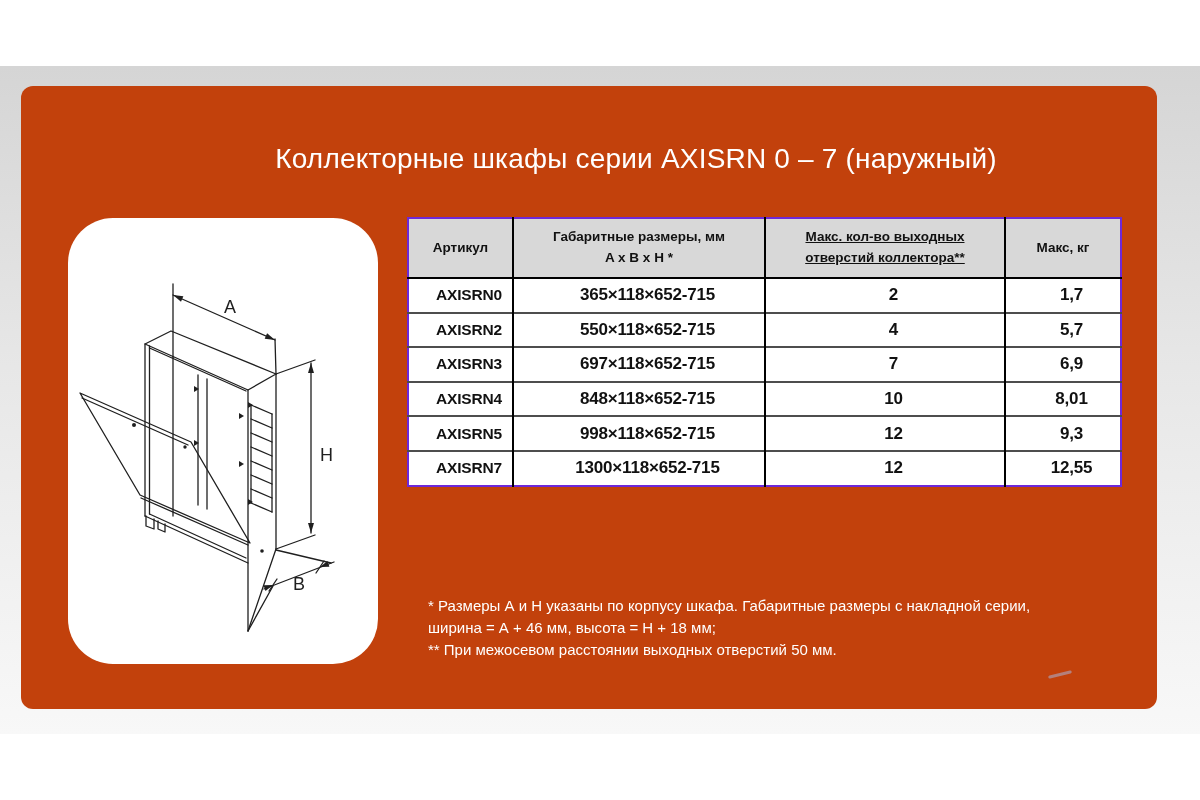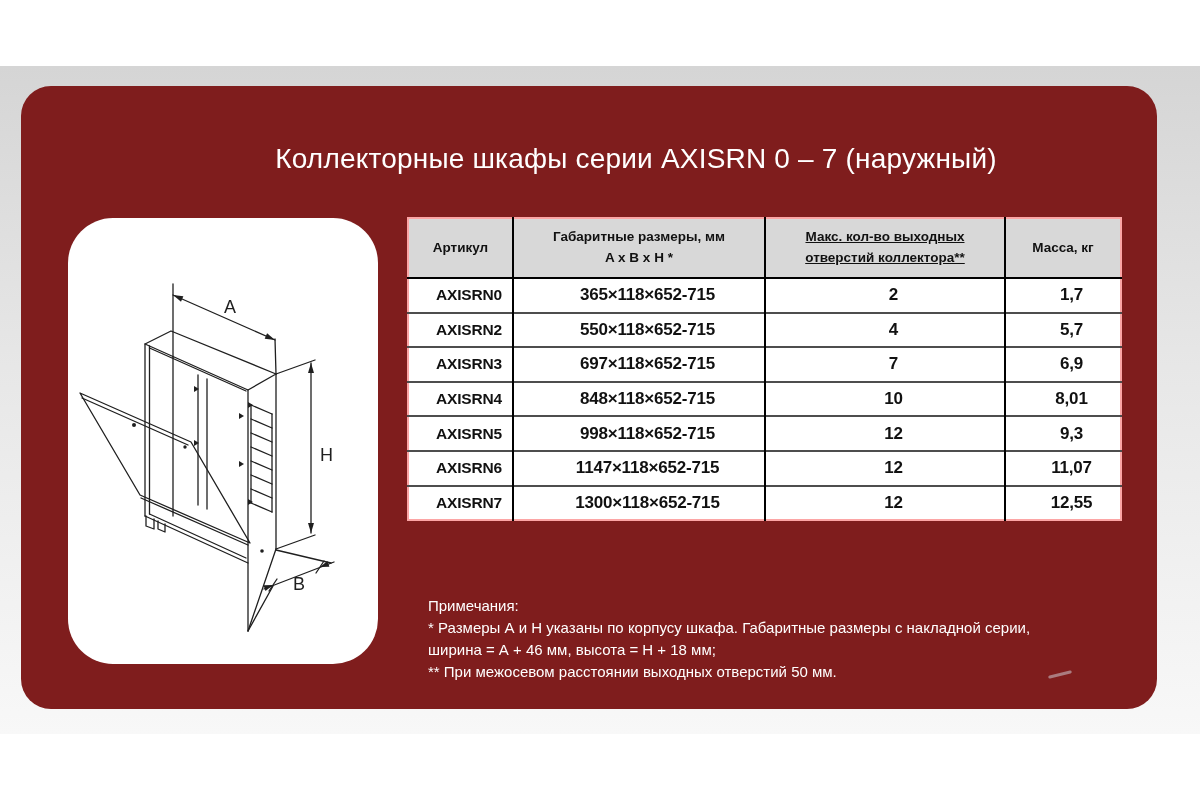--- a/index.html
+++ b/index.html
@@ -7,37 +7,37 @@
     width:1200px;height:800px;position:relative;overflow:hidden;
     background:#ffffff;
     font-family:"Liberation Sans", sans-serif;
   }
   .bg-band{
     position:absolute;left:0;top:66px;width:1200px;height:668px;
     background:linear-gradient(180deg,#d5d5d5 0%,#e7e7e7 45%,#f8f8f8 100%);
   }
   .card{
     position:absolute;left:21px;top:86px;width:1136px;height:623px;
-    background:#7f1d1d;border-radius:30px;
+    background:#c2410c;border-radius:12px;
   }
   .slide-title{
     position:absolute;left:150px;top:57px;width:930px;
     text-align:center;color:#ffffff;font-size:28px;font-weight:400;
     letter-spacing:.2px;
   }
   .panel{
     position:absolute;left:47px;top:132px;width:310px;height:446px;
     background:#ffffff;border-radius:45px;
   }
   .panel svg{position:absolute;left:0;top:0;}
 
   .spec-table{
     position:absolute;left:386px;top:131px;width:713px;
     border-collapse:collapse;table-layout:fixed;
-    background:#ffffff;border:2px solid #fca5a5;
+    background:#ffffff;border:2px solid #6d28d9;
   }
   .spec-table th,.spec-table td{
     border-left:2px solid #000;
     text-align:center;vertical-align:middle;
     color:#111;padding:0 4px;
   }
   .spec-table th:first-child,.spec-table td:first-child{border-left:none;}
   .spec-table th{
     background:#d8d8d8;height:58px;
     font-size:13.5px;font-weight:700;line-height:1.55;
@@ -161,21 +161,21 @@
     <thead>
       <tr>
         <th>Артикул</th>
         <th>
           <div>Габаритные размеры, мм</div>
           <div>A x B x H *</div>
         </th>
         <th>
           <div style="width:200px;margin:0 auto;text-decoration:underline;">Макс. кол-во выходных отверстий коллектора**</div>
         </th>
-        <th>Масса, кг</th>
+        <th>Макс, кг</th>
       </tr>
     </thead>
     <tbody>
       <tr>
         <td class="c-art">AXISRN0</td>
         <td>365×118×652-715</td>
         <td>2</td>
         <td>1,7</td>
       </tr>
       <tr>
@@ -196,36 +196,29 @@
         <td>10</td>
         <td>8,01</td>
       </tr>
       <tr>
         <td class="c-art">AXISRN5</td>
         <td>998×118×652-715</td>
         <td>12</td>
         <td>9,3</td>
       </tr>
       <tr>
-        <td class="c-art">AXISRN6</td>
-        <td>1147×118×652-715</td>
-        <td>12</td>
-        <td>11,07</td>
-      </tr>
-      <tr>
         <td class="c-art">AXISRN7</td>
         <td>1300×118×652-715</td>
         <td>12</td>
         <td>12,55</td>
       </tr>
     </tbody>
   </table>
 
   <div class="notes">
-    <div>Примечания:</div>
     <div>* Размеры А и Н указаны по корпусу шкафа. Габаритные размеры с накладной серии,</div>
     <div>ширина = А + 46 мм, высота = Н + 18 мм;</div>
     <div>** При межосевом расстоянии выходных отверстий 50 мм.</div>
   </div>
 
   <div class="cursor-artifact"></div>
 
 </div>
 
 </body></html>

